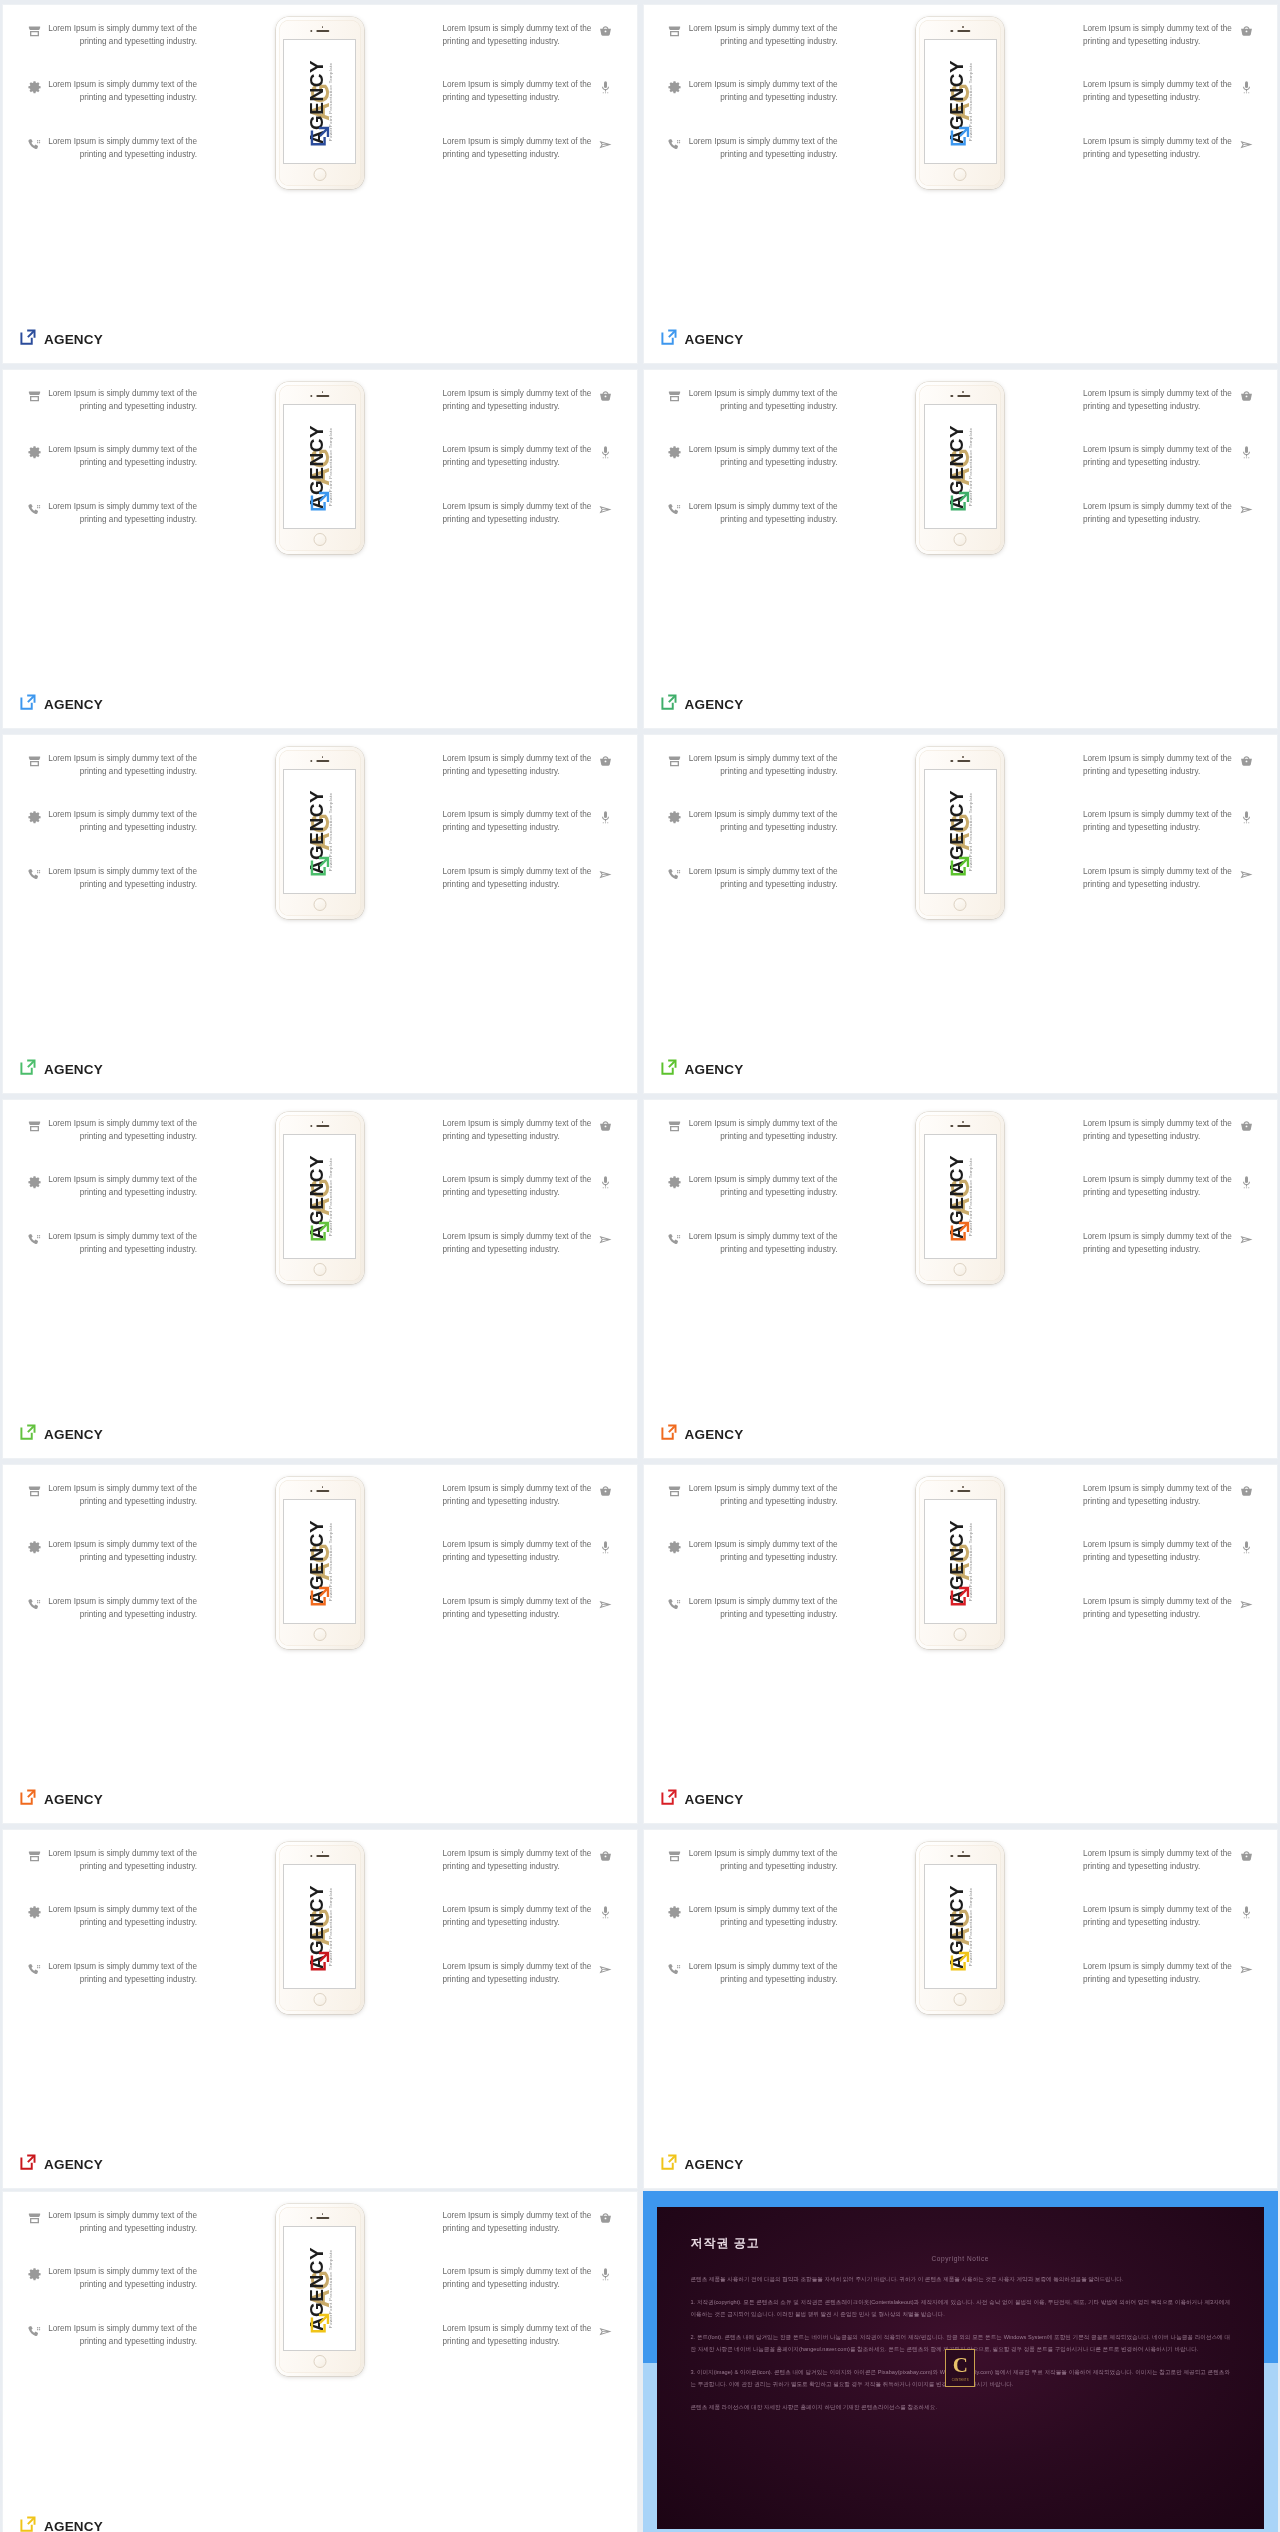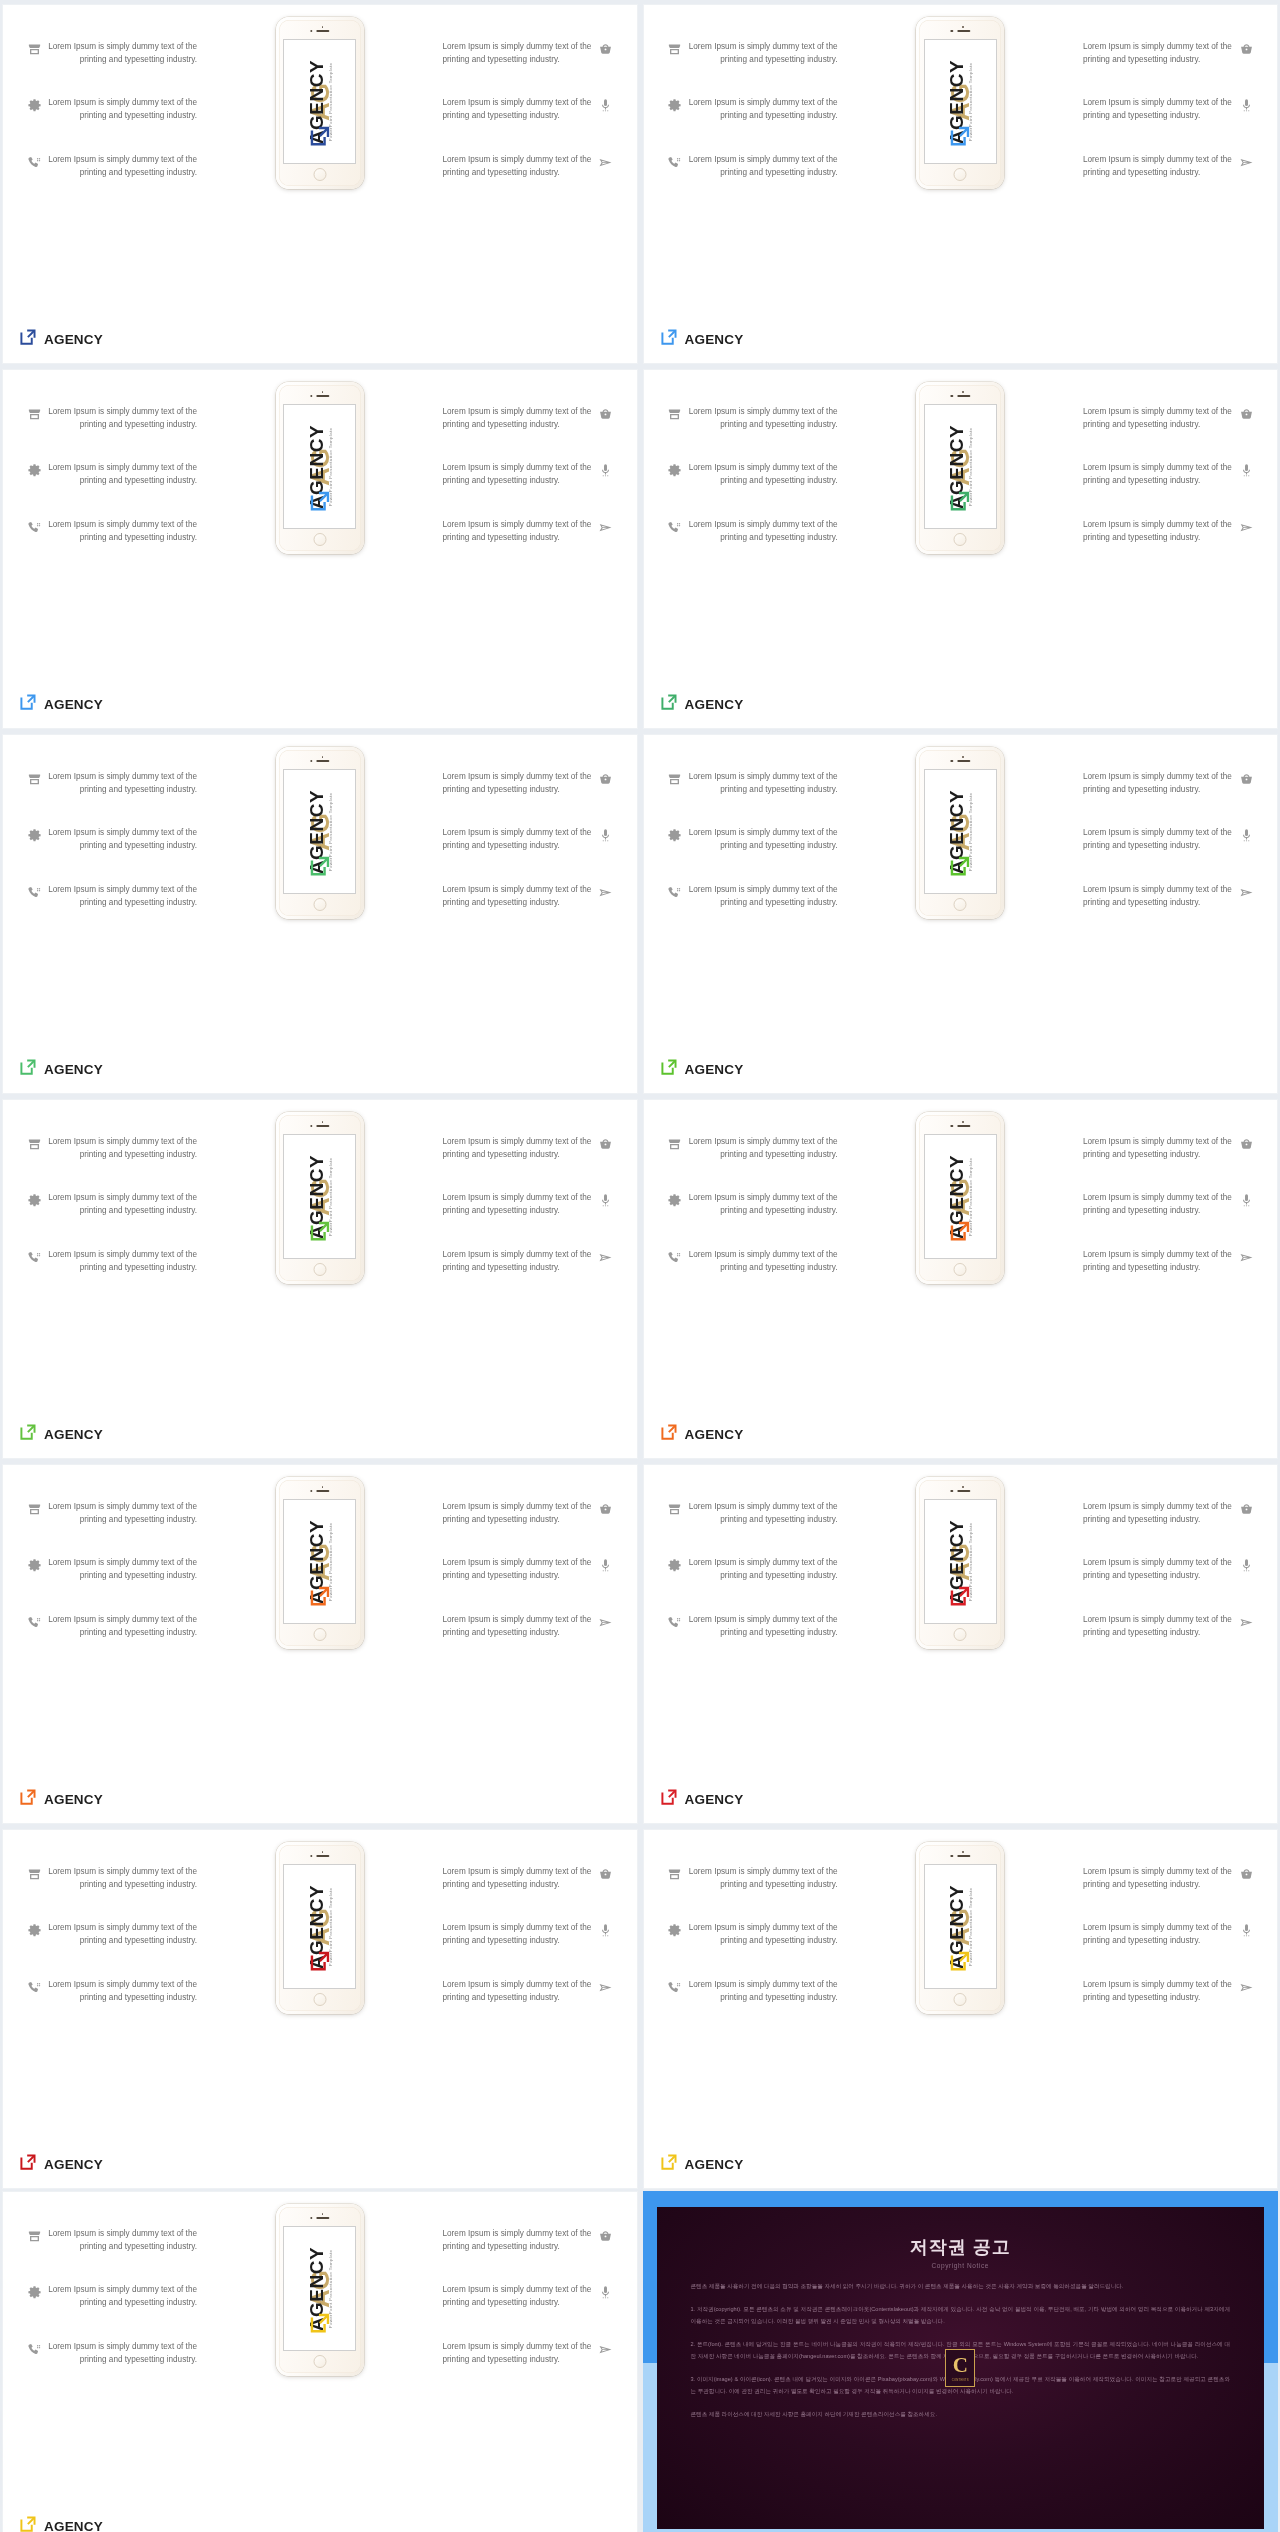--- a/index.html
+++ b/index.html
@@ -26,21 +26,21 @@
   .card {
     position: relative;
     background: #ffffff;
     overflow: hidden;
     border: 1px solid #eef1f4;
   }
 
   
   .feat-col {
     position: absolute;
-    top: 36px;
+    top: 18px;
     width: 200px;
   }
   .feat-col.left  { left: 18px; }
   .feat-col.right { right: 18px; }
 
   .feat {
     display: flex;
     align-items: flex-start;
     margin-bottom: 31px;
   }
@@ -196,23 +196,22 @@
     background: #a9d4f8;
   }
   .cr-panel {
     position: absolute;
     left: 14px; right: 14px; top: 16px; bottom: 22px;
     background: radial-gradient(ellipse at 50% 42%, #3d0f2c 0%, #2b0a20 45%, #1c0414 100%);
     padding: 28px 34px 10px 34px;
     overflow: hidden;
   }
   .cr-title {
-    text-align: center;
     color: #e9dce4;
-    font-size: 18px;
+    font-size: 12px;
     font-weight: bold;
     letter-spacing: 1px;
   }
   .cr-sub {
     text-align: center;
     color: #8a6a80;
     font-size: 6.5px;
     margin-top: 3px;
     letter-spacing: .6px;
   }

